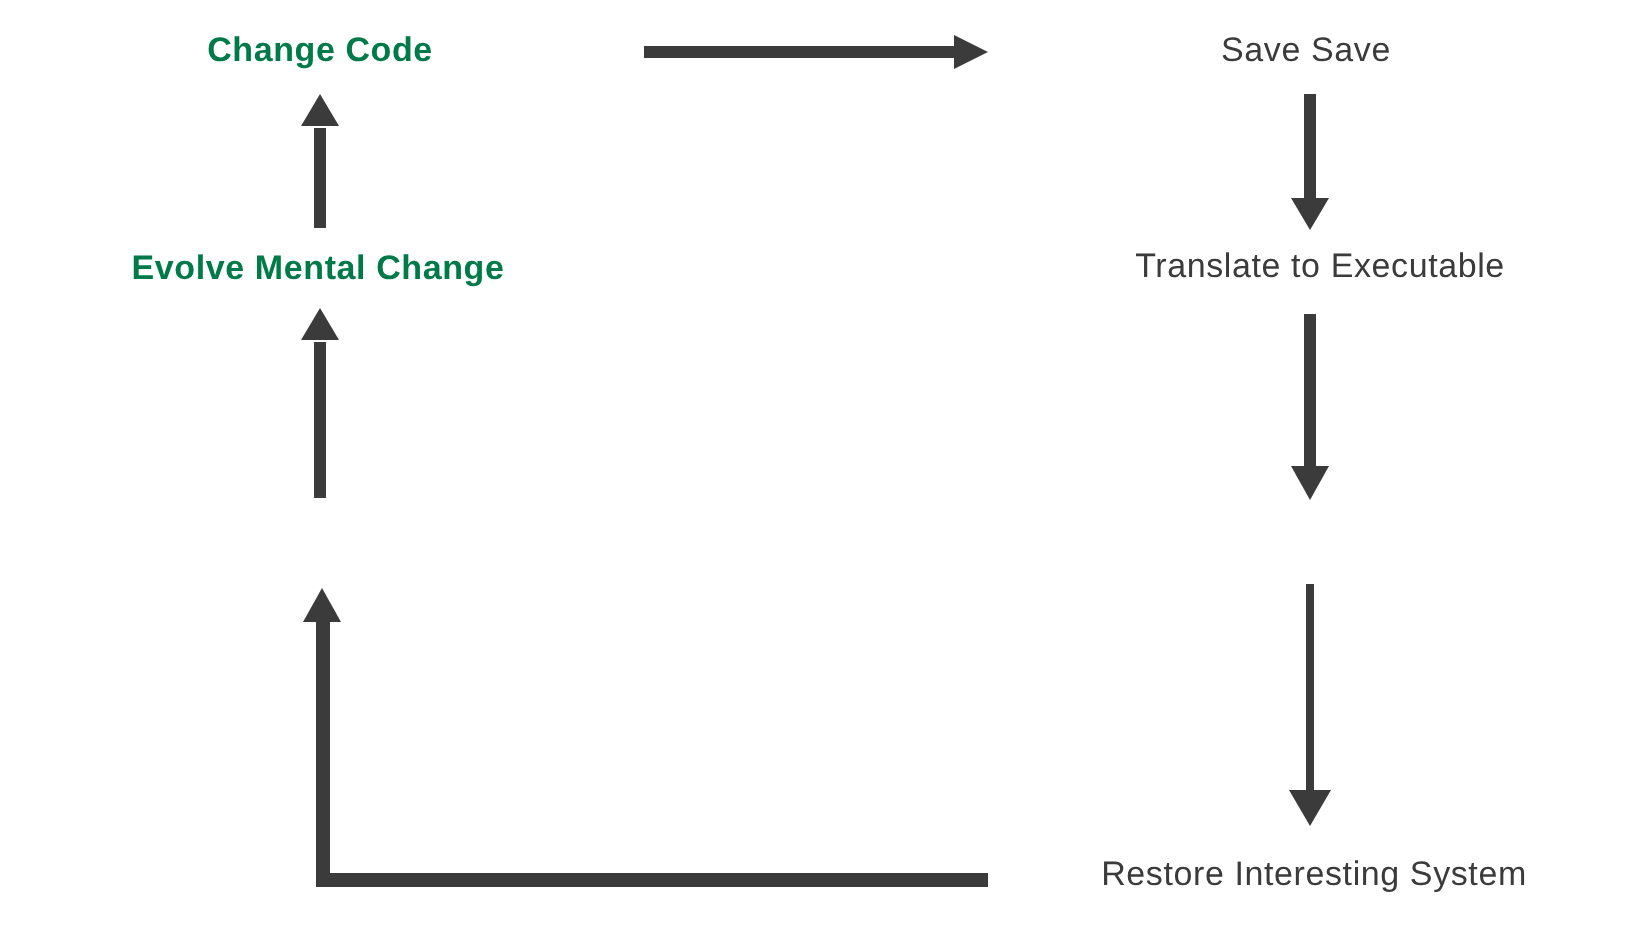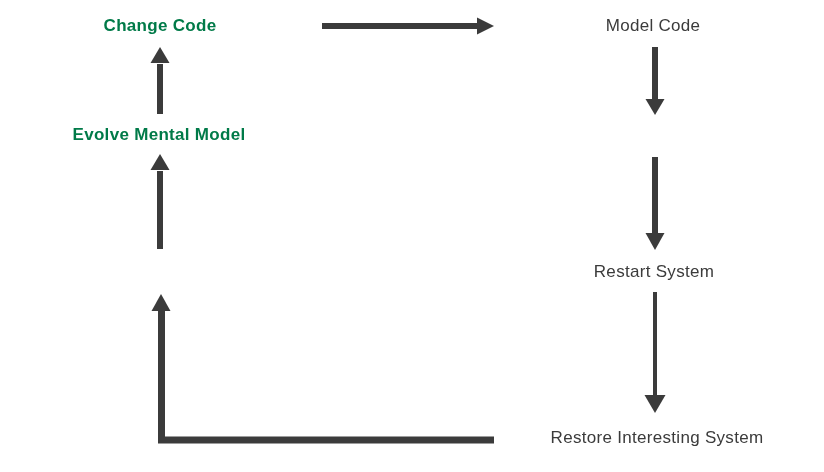--- a/index.html
+++ b/index.html
@@ -84,23 +84,23 @@
     </g>
 
     <g>
       <line x1="160" y1="114" x2="160" y2="64" stroke-width="6"></line>
       <polygon points="160,47 150.5,63 169.5,63"></polygon>
     </g>
   </svg>
 
   <div class="node green" style="left:160px; top:26px">Change Code</div>
 
-  <div class="node green" style="left:159px; top:135px">Evolve Mental Model</div>
+  <div class="node green" style="left:159px; top:135px">Evolve Mental Change</div>
 
 
-  <div class="node dark" style="left:653px; top:26px">Model Code</div>
+  <div class="node dark" style="left:653px; top:26px">Save Save</div>
 
+  <div class="node dark" style="left:660px; top:134px">Translate to Executable</div>
 
-  <div class="node dark" style="left:654px; top:272px">Restart System</div>
 
   <div class="node dark" style="left:657px; top:438px">Restore Interesting System</div>
 
 </div>
 
 </body></html>

